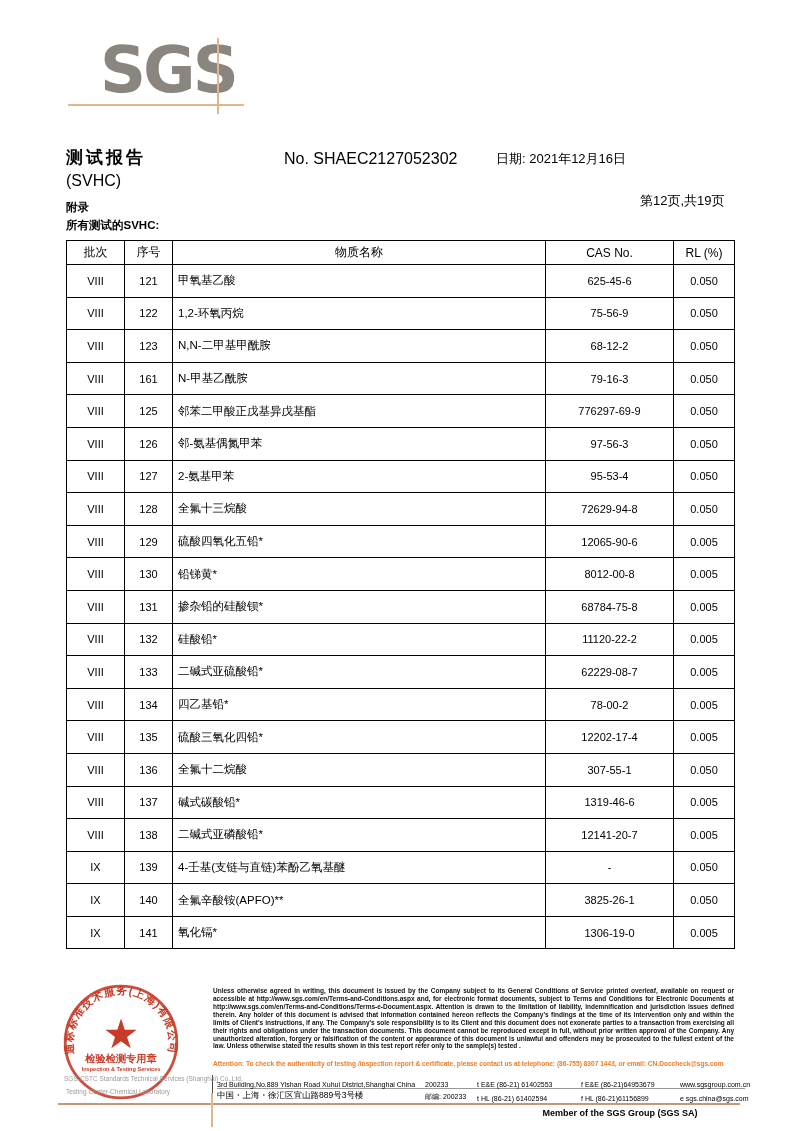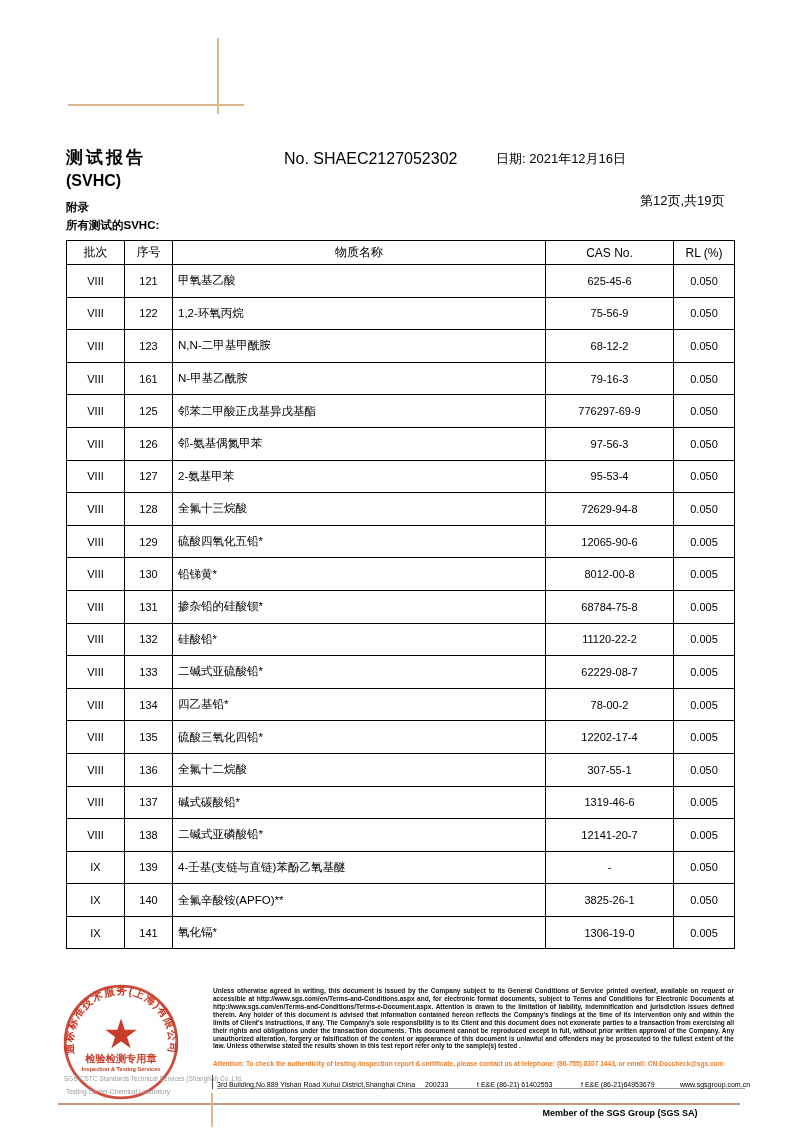--- a/index.html
+++ b/index.html
@@ -7,21 +7,21 @@
         font-family:"Liberation Sans","DejaVu Sans",sans-serif;color:#000;}
 
   
   .logo{position:absolute;left:100px;top:38px;font-size:64px;font-weight:bold;
         color:#8a857e;letter-spacing:-3px;line-height:1;font-family:"DejaVu Sans",sans-serif;}
   .crop-h-top{position:absolute;left:68px;top:104px;width:176px;height:2px;background:#dfb68d;}
   .crop-v-top{position:absolute;left:217px;top:38px;width:2px;height:76px;background:#dfb68d;}
 
   
   .title{position:absolute;left:66px;top:146px;font-size:17px;font-weight:bold;letter-spacing:3px;}
-  .subtitle{position:absolute;left:66px;top:172px;font-size:16px;font-weight:bold;}
+  .subtitle{position:absolute;left:66px;top:172px;font-size:16px;font-weight:normal;}
   .report-no{position:absolute;left:284px;top:150px;font-size:16px;}
   .report-date{position:absolute;left:488px;top:150px;font-size:13px;margin-left:8px;}
   .report-page{position:absolute;left:640px;top:150px;font-size:13px;margin-top:42px;}
   .appendix{position:absolute;left:66px;top:200px;font-size:11.5px;font-weight:bold;}
   .caption{position:absolute;left:66px;top:218px;font-size:11.5px;font-weight:bold;}
 
   
   .tbl-wrap{position:absolute;left:66px;top:240px;}
   table.svhc{border-collapse:collapse;table-layout:fixed;width:668px;}
   table.svhc th,table.svhc td{border:1.4px solid #000;vertical-align:middle;overflow:hidden;}
@@ -51,20 +51,21 @@
 
   .rule-bottom{position:absolute;left:58px;top:1103px;width:682px;height:2px;background:#c49878;}
   .crop-v-bottom{position:absolute;left:211px;top:1093px;width:2px;height:34px;background:#dfb68d;z-index:1;}
   .member{position:absolute;left:525px;top:1108px;width:190px;font-size:9px;font-weight:bold;text-align:center;}
 </style>
 </head>
 <body>
 
 <div class="page">
 
+  <div class="logo">SGS</div>
   <div class="crop-h-top"></div>
   <div class="crop-v-top"></div>
 
   <div class="title">测试报告</div>
   <div class="subtitle">(SVHC)</div>
   <div class="report-no">No. SHAEC2127052302</div>
   <div class="report-date">日期: 2021年12月16日</div>
   <div class="report-page">第12页,共19页</div>
   <div class="appendix">附录</div>
   <div class="caption">所有测试的SVHC:</div>
@@ -258,19 +259,26 @@
   <div class="attention">Attention: To check the authenticity of testing /inspection report &amp; certificate, please contact us at telephone: (86-755) 8307 1443, or email: CN.Doccheck@sgs.com</div>
 
   <div class="addr-block">
     <div class="addr-row first">
       <span class="a-addr">3rd Building,No.889 Yishan Road Xuhui District,Shanghai China</span>
       <span class="a-post">200233</span>
       <span class="a-tel">t E&amp;E (86-21) 61402553</span>
       <span class="a-fax">f E&amp;E (86-21)64953679</span>
       <span class="a-web">www.sgsgroup.com.cn</span>
     </div>
+    <div class="addr-row">
+      <span class="a-addr addr-cn">中国・上海・徐汇区宜山路889号3号楼</span>
+      <span class="a-post">邮编: 200233</span>
+      <span class="a-tel">t HL (86-21) 61402594</span>
+      <span class="a-fax">f HL (86-21)61156899</span>
+      <span class="a-web">e  sgs.china@sgs.com</span>
+    </div>
   </div>
 
   <div class="rule-bottom"></div>
   <div class="crop-v-bottom"></div>
   <div class="member">Member of the SGS Group (SGS SA)</div>
 
 </div>
 
 </body></html>

